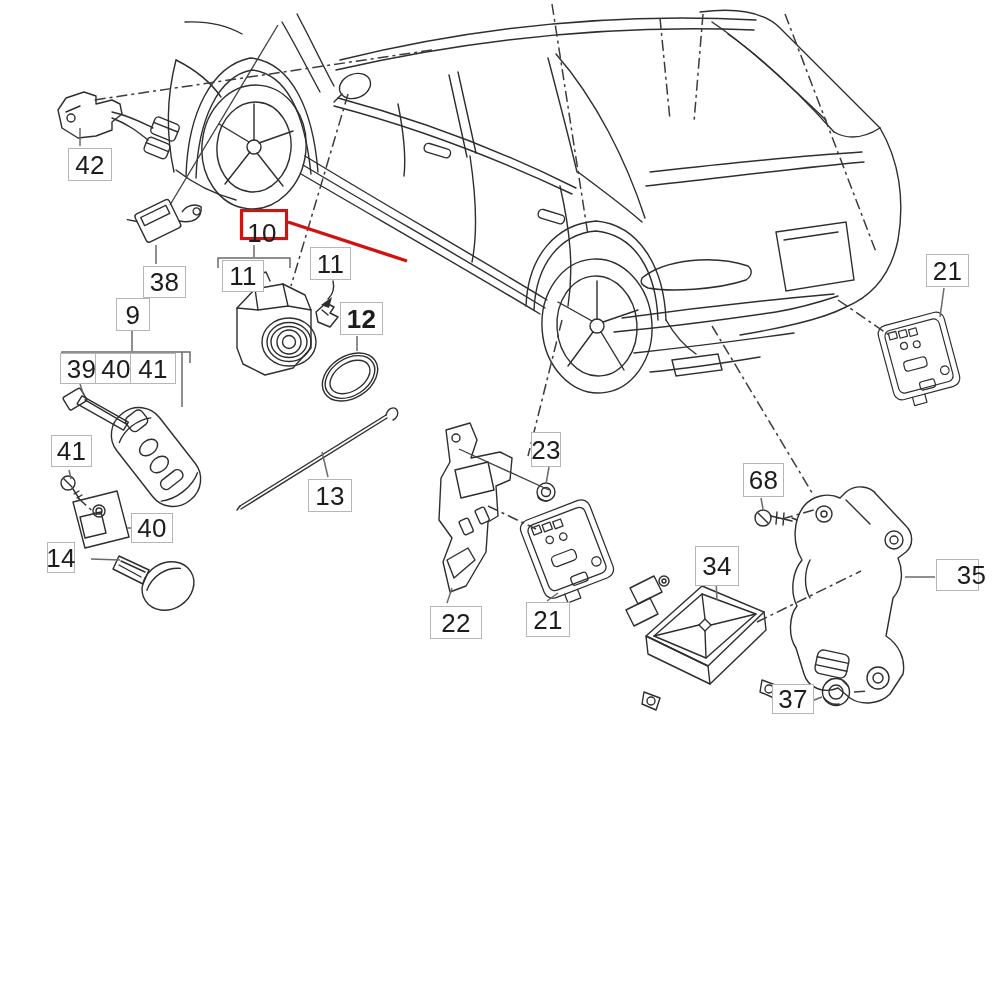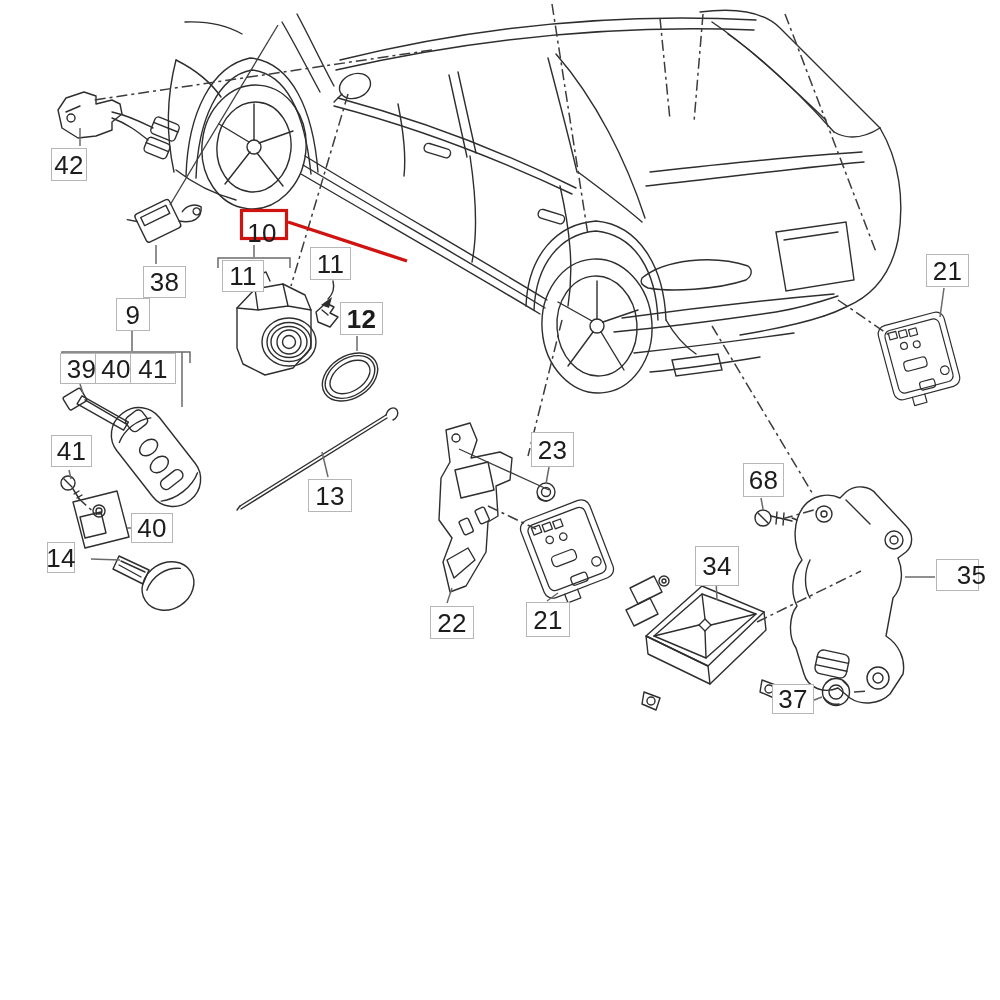--- a/index.html
+++ b/index.html
@@ -323,36 +323,36 @@
     <path d="M761,498 L763,509"></path>
     <path d="M801,705 L822,697"></path>
   </g>
 
   <g stroke="#cf1310" fill="none">
     <rect x="241.5" y="210.5" width="45" height="28" stroke-width="3.2"></rect>
     <path d="M288,222 L407,261" stroke-width="3.4"></path>
   </g>
 </svg>
 
-<div class="callout" style="left:51px;top:148px;width:36px;height:33px;">42</div>
+<div class="callout" style="left:68px;top:148px;width:44px;height:33px;">42</div>
 <div class="callout" style="left:143px;top:266px;width:43px;height:32px;">38</div>
 <div class="callout" style="left:116px;top:298px;width:34px;height:33px;">9</div>
 <div class="callout" style="left:60px;top:353px;width:43px;height:31px;">39</div>
 <div class="callout" style="left:95px;top:353px;width:42px;height:31px;">40</div>
 <div class="callout" style="left:130px;top:353px;width:46px;height:31px;">41</div>
 <div class="callout" style="left:51px;top:435px;width:41px;height:32px;">41</div>
 <div class="callout" style="left:131px;top:513px;width:42px;height:30px;">40</div>
 <div class="callout" style="left:47px;top:542px;width:28px;height:31px;">14</div>
 <div class="callout plain" style="left:242px;top:219px;width:40px;height:27px;">10</div>
 <div class="callout" style="left:222px;top:260px;width:42px;height:32px;">11</div>
 <div class="callout" style="left:310px;top:247px;width:41px;height:33px;">11</div>
 <div class="callout" style="left:340px;top:302px;width:43px;height:33px;font-weight:bold;">12</div>
 <div class="callout" style="left:308px;top:479px;width:44px;height:33px;">13</div>
-<div class="callout" style="left:430px;top:606px;width:44px;height:33px;">22</div>
-<div class="callout" style="left:531px;top:432px;width:43px;height:35px;">23</div>
+<div class="callout" style="left:430px;top:606px;width:52px;height:33px;">22</div>
+<div class="callout" style="left:531px;top:432px;width:30px;height:35px;">23</div>
 <div class="callout" style="left:526px;top:602px;width:44px;height:35px;">21</div>
 <div class="callout" style="left:926px;top:254px;width:43px;height:33px;">21</div>
 <div class="callout" style="left:695px;top:546px;width:44px;height:40px;">34</div>
 <div class="callout" style="left:936px;top:559px;width:43px;height:32px;padding-left:28px;">35</div>
 <div class="callout" style="left:743px;top:463px;width:41px;height:34px;">68</div>
 <div class="callout" style="left:772px;top:684px;width:42px;height:30px;">37</div>
 
 </div>
 
 </body></html>

